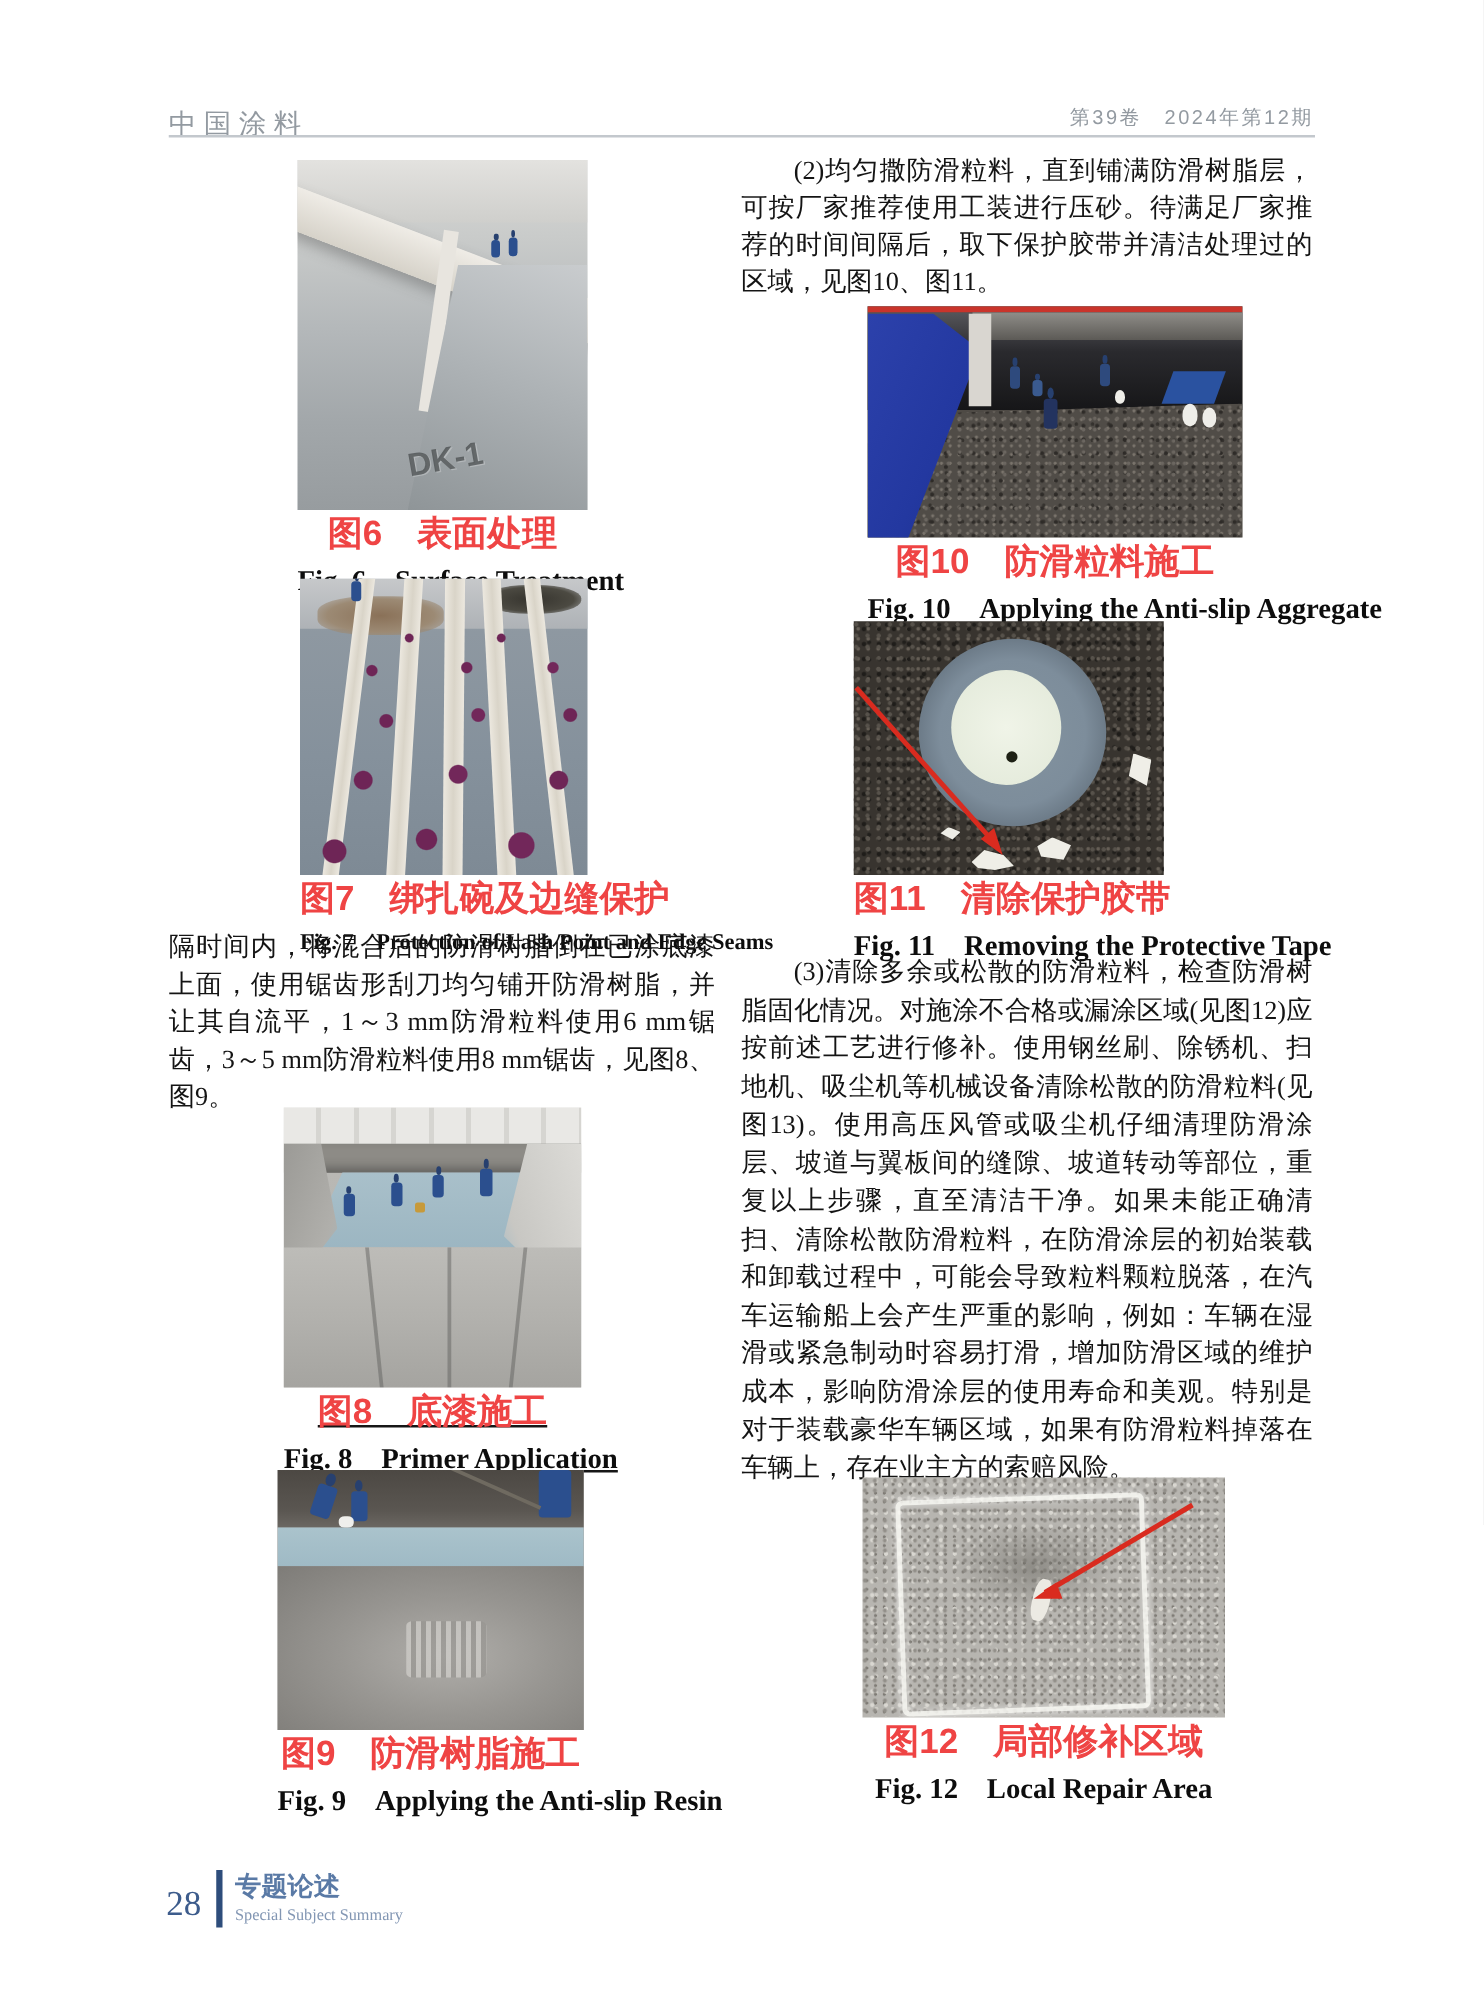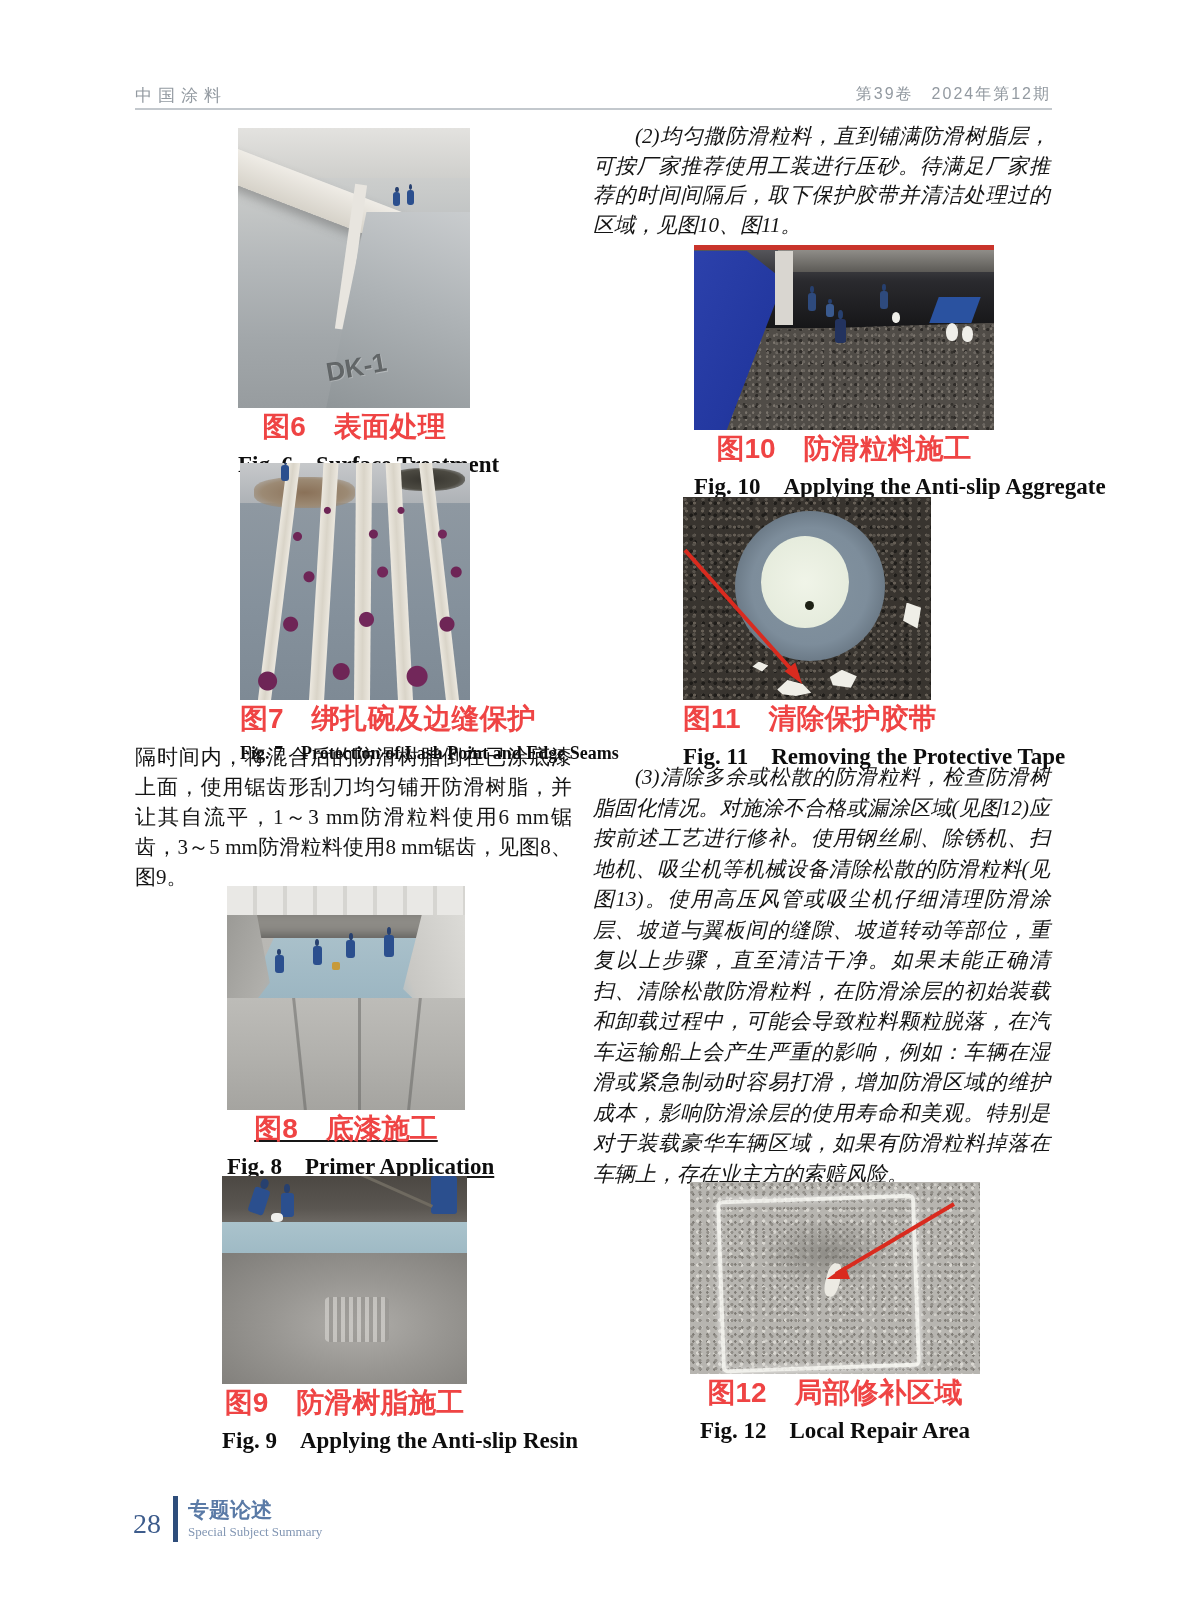--- a/index.html
+++ b/index.html
@@ -1,36 +1,36 @@
 <!DOCTYPE html>
 <html><head>
 <meta charset="utf-8">
 <style>
   html,body{margin:0;padding:0;background:#e8e8e8;}
   .page{position:relative;width:1187px;height:1600px;margin:0 auto;background:#ffffff;overflow:hidden;
         font-family:"Liberation Serif","DejaVu Serif",serif;color:#161616;}
 
   
   .header-left{position:absolute;left:135px;top:84px;font-family:"Liberation Sans","DejaVu Sans",sans-serif;
-               font-size:17px;letter-spacing:6px;color:#939aa1;}
+               font-size:22px;letter-spacing:6px;color:#939aa1;}
   .header-right{position:absolute;right:136px;top:84px;font-family:"Liberation Sans","DejaVu Sans",sans-serif;
                 font-size:16px;letter-spacing:2px;color:#939aa1;}
   .header-rule{position:absolute;left:135px;width:917px;top:108px;border-top:2px solid #c3c8cd;}
 
   
   .fig{position:absolute;}
   .ph{position:relative;overflow:hidden;width:100%;}
   .cap-zh{margin-top:0;text-align:center;font-family:"Liberation Sans","DejaVu Sans",sans-serif;
           font-weight:bold;font-size:28px;color:#ef4444;white-space:nowrap;}
   .cap-en{margin-top:3px;text-align:center;font-family:"Liberation Serif","DejaVu Serif",serif;
           font-weight:bold;font-size:23px;color:#0d0d0d;white-space:nowrap;}
 
   
   .para{position:absolute;text-align:justify;font-size:21px;color:#141414;}
-  .indent{text-indent:2em;font-style:italic;}
+  .indent{text-indent:2em;}
 
   
   .ph6{height:280px;background:linear-gradient(180deg,#d9d9d7 0%,#c9cbca 22%,#b4b8ba 48%,#a2a7aa 75%,#979c9f 100%);}
   .ph6-ceiling{position:absolute;left:0;top:0;width:100%;height:18%;
                background:linear-gradient(180deg,#e3e2df 0%,#cfcfcc 100%);}
   .ph6-beam{position:absolute;left:-18%;top:26%;width:150%;height:34px;background:linear-gradient(180deg,#efece6,#d6d2c9);
             transform:rotate(21deg);box-shadow:0 6px 10px rgba(70,70,70,.35);}
   .ph6-pillar{position:absolute;left:46%;top:20%;width:12px;height:52%;background:#e8e5df;transform:rotate(8deg);}
   .ph6-ramp{position:absolute;right:0;top:30%;width:62%;height:70%;
             background:linear-gradient(200deg,#c9ccce 0%,#aeb3b6 45%,#8f9598 100%);

